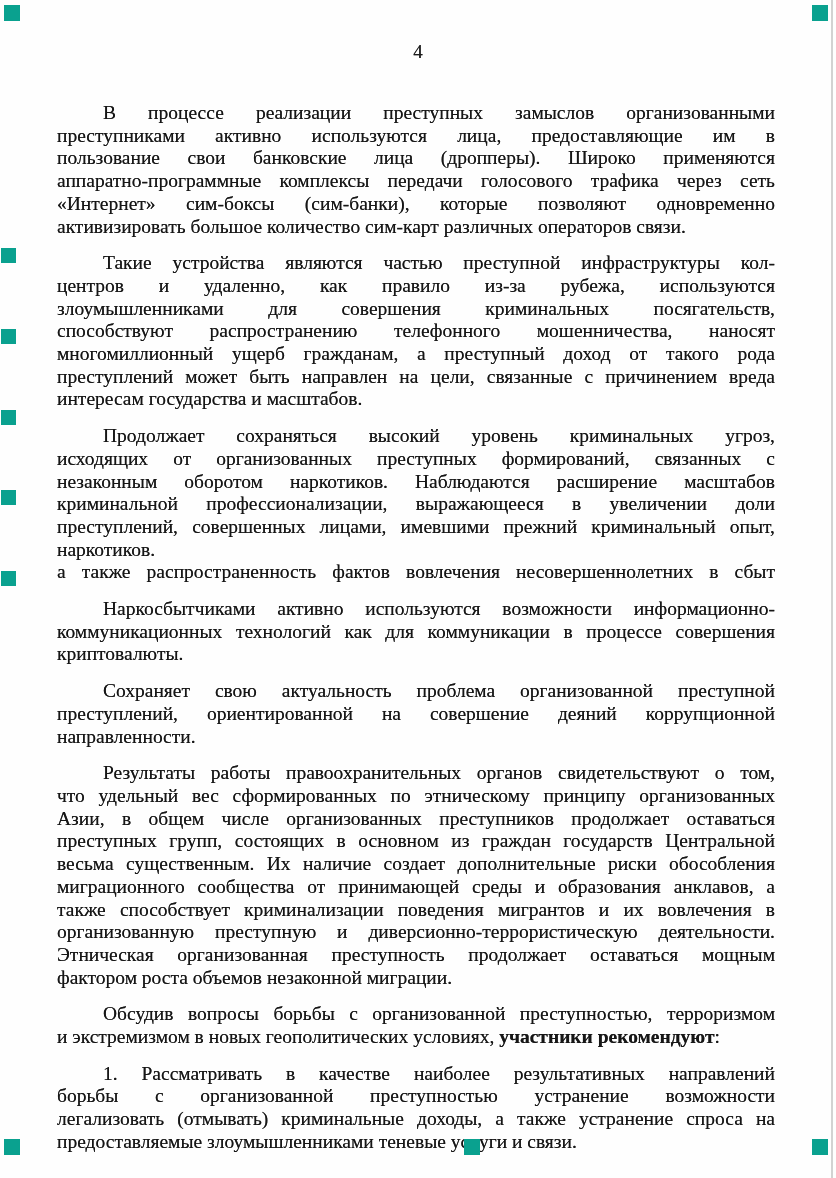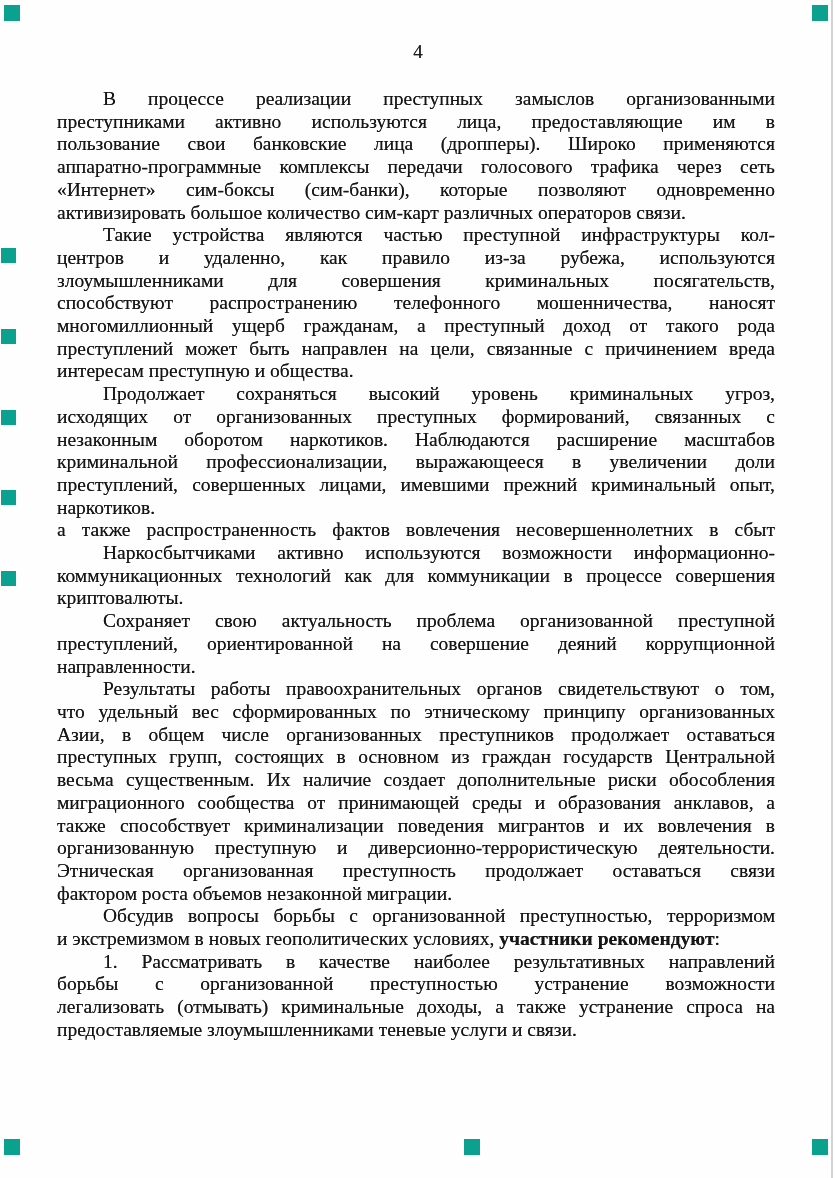--- a/index.html
+++ b/index.html
@@ -38,21 +38,21 @@
     line-height: 22.7px;
     color: #161616;
     text-shadow: 0 0 0.55px rgba(20,20,20,0.75);
   }
   .para { margin: 0; padding: 0; }
   .line { white-space: normal; }
   .jl {
     text-align: justify;
     text-align-last: justify;
   }
-  .first { text-indent: 46px; }
+  .first { text-indent: 46px; margin-top: 14px; }
   .edge-shadow {
     position: absolute;
     top: 0;
     bottom: 0;
     right: 3px;
     width: 2px;
     background: #d2d2d2;
   }
   .marker {
     position: absolute;
@@ -73,21 +73,21 @@
         <div class="line jl">«Интернет» сим-боксы (сим-банки), которые позволяют одновременно</div>
         <div class="line">активизировать большое количество сим-карт различных операторов связи.</div>
       </div>
       <div class="para">
         <div class="line jl first">Такие устройства являются частью преступной инфраструктуры кол-</div>
         <div class="line jl">центров и удаленно, как правило из-за рубежа, используются</div>
         <div class="line jl">злоумышленниками для совершения криминальных посягательств,</div>
         <div class="line jl">способствуют распространению телефонного мошенничества, наносят</div>
         <div class="line jl">многомиллионный ущерб гражданам, а преступный доход от такого рода</div>
         <div class="line jl">преступлений может быть направлен на цели, связанные с причинением вреда</div>
-        <div class="line">интересам преступную и общества.</div>
+        <div class="line">интересам государства и масштабов.</div>
       </div>
       <div class="para">
         <div class="line jl first">Продолжает сохраняться высокий уровень криминальных угроз,</div>
         <div class="line jl">исходящих от организованных преступных формирований, связанных с</div>
         <div class="line jl">незаконным оборотом наркотиков. Наблюдаются расширение масштабов</div>
         <div class="line jl">криминальной профессионализации, выражающееся в увеличении доли</div>
         <div class="line jl">преступлений, совершенных лицами, имевшими прежний криминальный опыт,</div>
         <div class="line">наркотиков.</div>
         <div class="line jl">а также распространенность фактов вовлечения несовершеннолетних в сбыт</div>
       </div>
@@ -103,21 +103,21 @@
       </div>
       <div class="para">
         <div class="line jl first">Результаты работы правоохранительных органов свидетельствуют о том,</div>
         <div class="line jl">что удельный вес сформированных по этническому принципу организованных</div>
         <div class="line jl">Азии, в общем числе организованных преступников продолжает оставаться</div>
         <div class="line jl">преступных групп, состоящих в основном из граждан государств Центральной</div>
         <div class="line jl">весьма существенным. Их наличие создает дополнительные риски обособления</div>
         <div class="line jl">миграционного сообщества от принимающей среды и образования анклавов, а</div>
         <div class="line jl">также способствует криминализации поведения мигрантов и их вовлечения в</div>
         <div class="line jl">организованную преступную и диверсионно-террористическую деятельности.</div>
-        <div class="line jl">Этническая организованная преступность продолжает оставаться связи</div>
+        <div class="line jl">Этническая организованная преступность продолжает оставаться мощным</div>
         <div class="line">фактором роста объемов незаконной миграции.</div>
       </div>
       <div class="para">
         <div class="line jl first">Обсудив вопросы борьбы с организованной преступностью, терроризмом</div>
         <div class="line">и экстремизмом в новых геополитических условиях, <b>участники рекомендуют</b>:</div>
       </div>
       <div class="para">
         <div class="line jl first">1. Рассматривать в качестве наиболее результативных направлений</div>
         <div class="line jl">борьбы с организованной преступностью устранение возможности</div>
         <div class="line jl">легализовать (отмывать) криминальные доходы, а также устранение спроса на</div>

